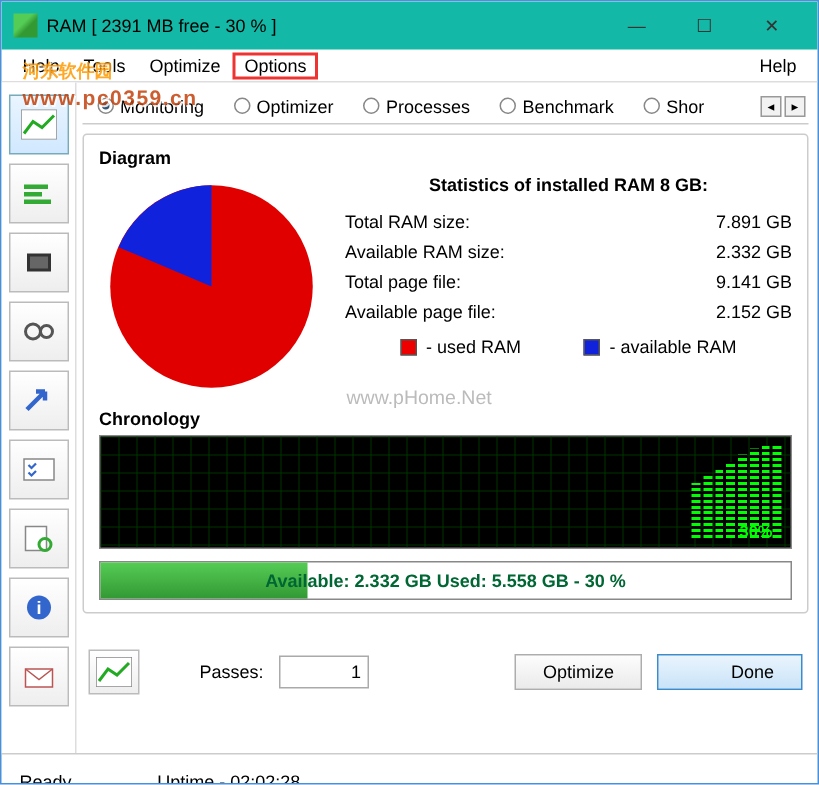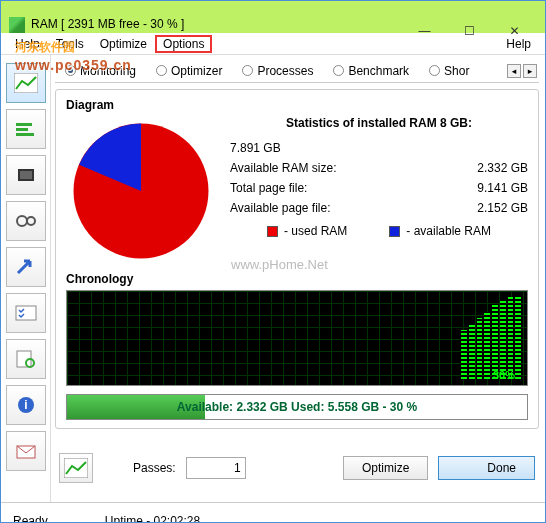--- a/index.html
+++ b/index.html
@@ -1,17 +1,17 @@
 <!DOCTYPE html>
 <html><head>
 <meta charset="utf-8">
 <style>
 * { box-sizing: border-box; margin: 0; padding: 0; font-family: "Segoe UI", Tahoma, sans-serif; font-size: 12px; }
 body { background: #fff; width: 546px; height: 523px; overflow: hidden; position: relative; border: 1px solid #4a90d9; }
-.titlebar { height: 30px; display: flex; align-items: flex-start; padding: 16px 8px; background: #bef264; }
+.titlebar { height: 30px; display: flex; align-items: center; padding: 16px 8px; background: #14b8a6; }
 .titlebar .icon { width: 16px; height: 16px; background: linear-gradient(135deg,#5c5 40%,#393 60%); margin-right: 6px; }
 .titlebar .title { flex: 1; }
 .winbtns { display: flex; }
 .winbtn { width: 45px; height: 28px; display: flex; align-items: center; justify-content: center; color: #333; }
 .menubar { height: 22px; display: flex; align-items: center; padding: 0 6px; border-bottom: 1px solid #ddd; }
 .menubar .mitem { padding: 2px 8px; cursor: default; }
 .menubar .mitem.hl { border: 2px solid #e33; padding: 0 6px; }
 .menubar .spacer { flex: 1; }
 .body { display: flex; height: calc(100% - 30px - 22px - 22px); }
 .sidebar { width: 50px; background: #fff; border-right: 1px solid #ddd; padding-top: 6px; }
@@ -30,21 +30,21 @@
 .diag-row { display: flex; gap: 14px; }
 .pie-wrap { width: 150px; height: 150px; position: relative; }
 .stats { flex: 1; }
 .stats-title { font-weight: bold; text-align: center; margin-bottom: 8px; }
 .stat-row { display: flex; justify-content: space-between; padding: 3px 0; }
 .legend { display: flex; gap: 42px; justify-content: center; margin-top: 6px; }
 .legend .lg { display: flex; align-items: center; gap: 6px; }
 .sw { width: 11px; height: 11px; border: 1px solid #555; }
 .sw.red { background: #e00; }
 .sw.blue { background: #12d; }
-.chrono { height: 96px; background: #000; border: 1px solid #888; position: relative; overflow: hidden; }
+.chrono { height: 76px; background: #000; border: 1px solid #888; position: relative; overflow: hidden; }
 .grid { position: absolute; inset: 0; background-image: linear-gradient(#030 1px, transparent 1px), linear-gradient(90deg, #030 1px, transparent 1px); background-size: 12px 12px; }
 .bars { position: absolute; right: 6px; top: 6px; bottom: 6px; width: 60px; display: flex; align-items: flex-end; gap: 2px; }
 .bars .b { flex: 1; background: repeating-linear-gradient(0deg,#0f0 0 2px,#000 2px 4px); }
 .pct-badge { position: absolute; right: 12px; bottom: 4px; color: #0f0; font-weight: bold; font-size: 11px; }
 .memrow { margin-top: 8px; }
 .membar { border: 1px solid #888; height: 26px; position: relative; background: #fff; }
 .memfill { position: absolute; left: 0; top: 0; bottom: 0; width: 30%; background: linear-gradient(#5c5,#393); }
 .memtext { position: absolute; inset: 0; display: flex; align-items: center; justify-content: center; font-weight: bold; color: #063; }
 .bottombar { display: flex; align-items: center; gap: 10px; padding: 6px 4px; }
 .btn { border: 1px solid #adadad; background: linear-gradient(#fdfdfd,#eaeaea); padding: 4px 18px; min-width: 80px; text-align: center; }
@@ -176,20 +176,21 @@
       <div class="diag-row">
         <div class="pie-wrap">
           <svg viewBox="0 0 100 100" width="150" height="150">
             <circle cx="50" cy="50" r="45" fill="#e00000"></circle>
             <path d="M50 50 L50 5 A45 45 0 0 0 8.7 32.5 Z" fill="#1122dd"></path>
           </svg>
         </div>
         <div class="stats">
           <div class="stats-title">Statistics of installed RAM 8 GB:</div>
           <div class="stat-row">
+              <span>Total RAM size:</span>
               <span>7.891 GB</span>
             </div>
           <div class="stat-row">
               <span>Available RAM size:</span>
               <span>2.332 GB</span>
             </div>
           <div class="stat-row">
               <span>Total page file:</span>
               <span>9.141 GB</span>
             </div>

